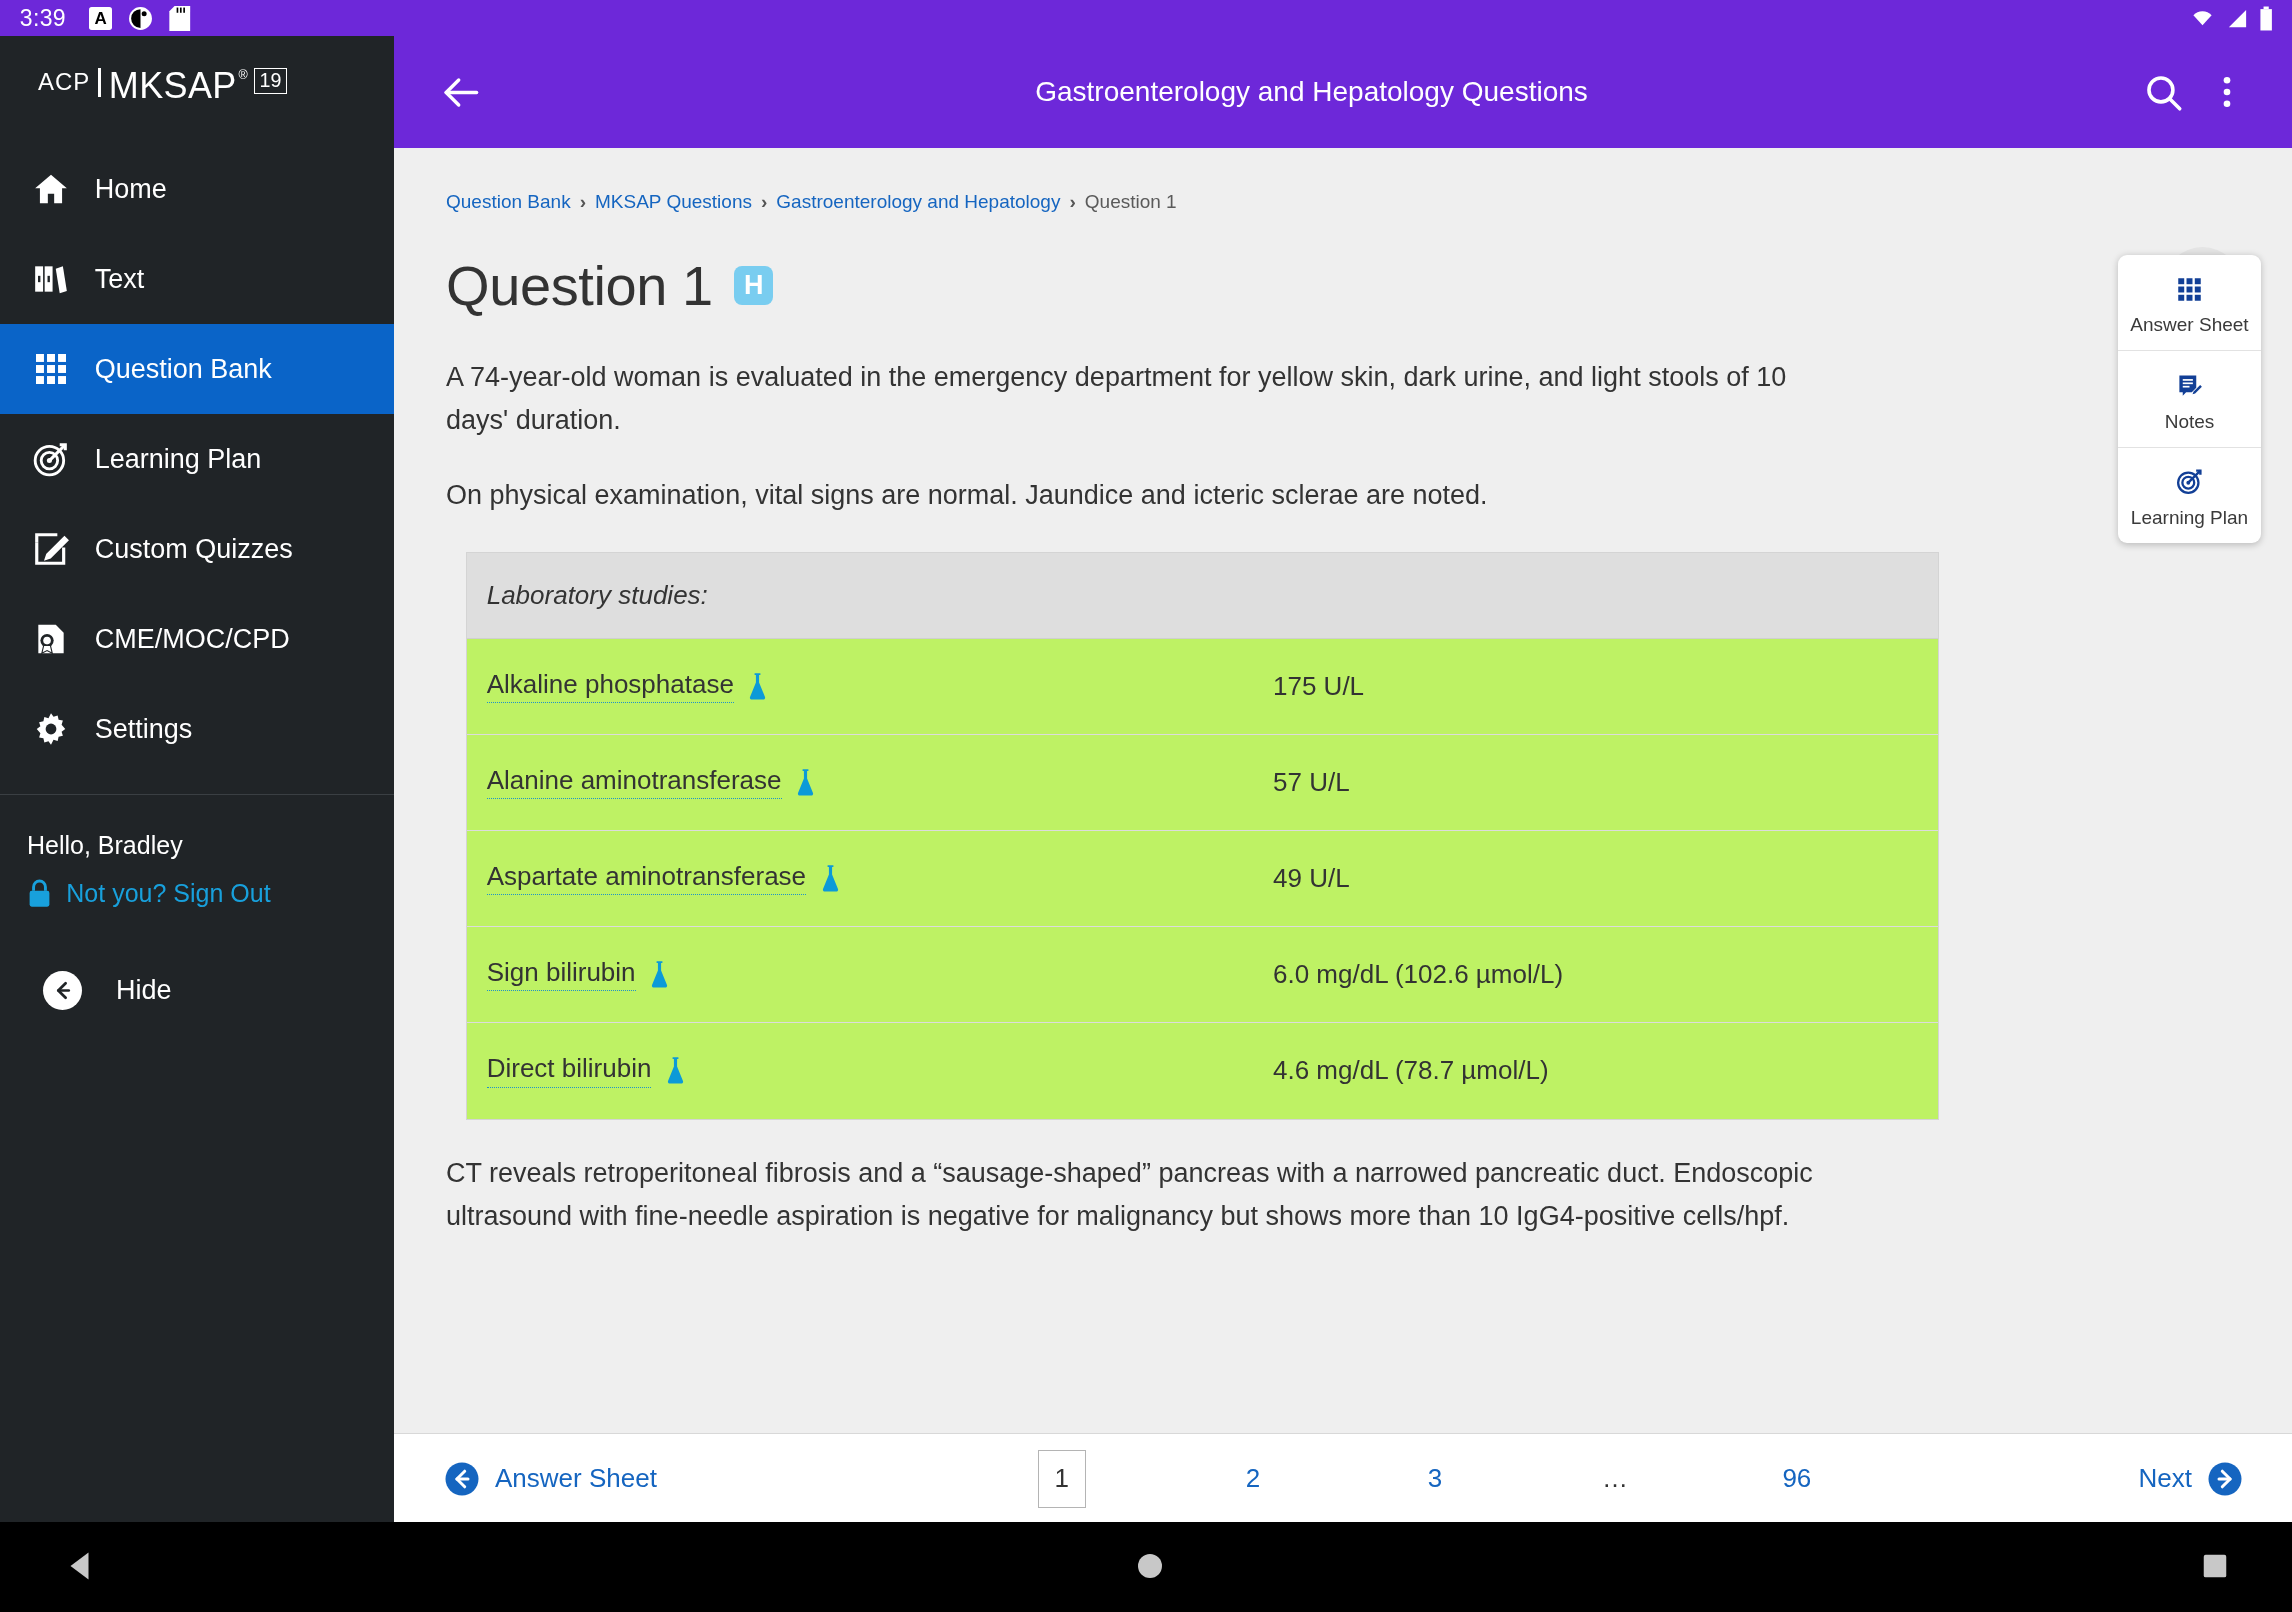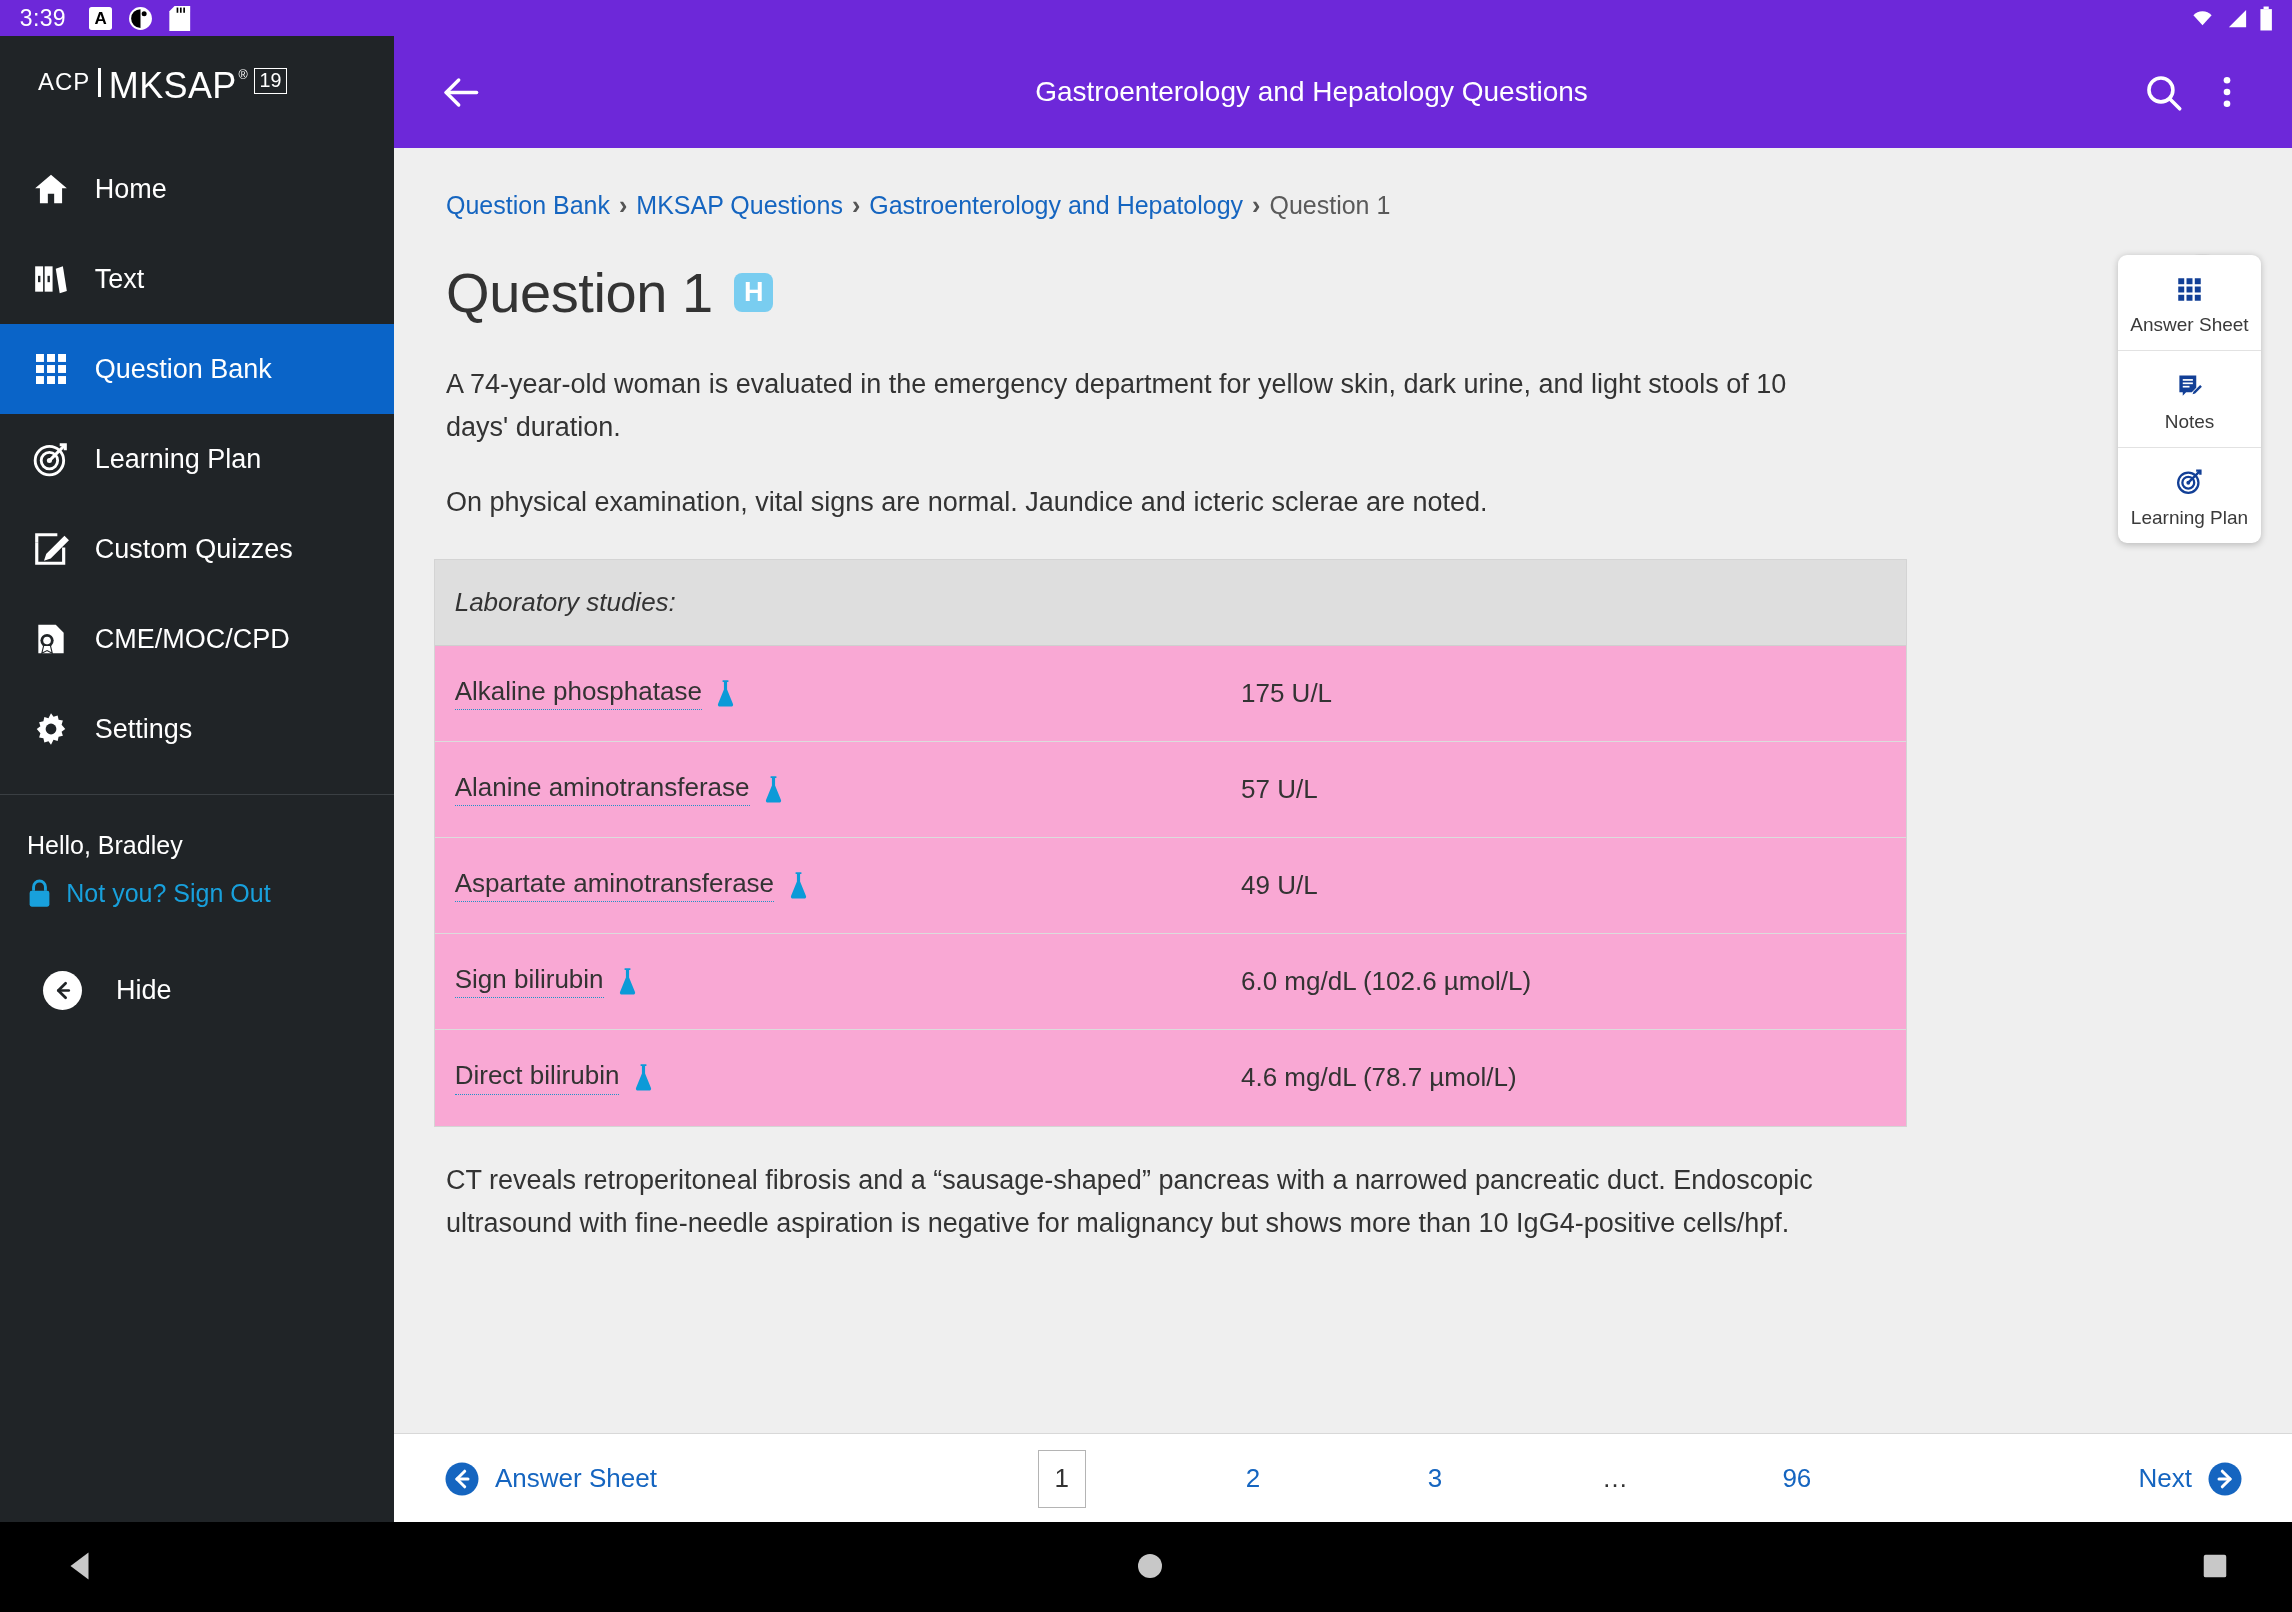--- a/index.html
+++ b/index.html
@@ -72,41 +72,41 @@
   .appbar-btn { width:64px; height:64px; display:flex; align-items:center;
                 justify-content:center; cursor:pointer; }
 
   
   .content {
     position:absolute; left:394px; top:148px; width:1899px; height:1375px;
     background:#efefef; overflow:hidden;
   }
   .scroll-area { padding:43px 0 0 0; height:1285px; position:relative; }
 
-  .breadcrumb { padding-left:52px; font-size:25px; color:#555; }
+  .breadcrumb { padding-left:52px; font-size:19px; color:#555; }
   .breadcrumb a { color:#1565c0; text-decoration:none; }
   .bc-sep { color:#555; margin:0 9px; font-weight:bold; }
   .bc-current { color:#5a5a5a; }
 
   .title-row { display:flex; align-items:center; padding-left:52px;
                margin-top:34px; padding-right:52px; }
   .q-title { font-size:56px; color:#333; font-weight:400; letter-spacing:-0.4px; }
   .h-badge { width:39px; height:39px; background:#79cdf0; border-radius:8px;
              color:#fff; font-size:27px; font-weight:bold; display:flex;
              align-items:center; justify-content:center; margin-left:21.5px; }
   .star-btn { margin-left:auto; width:77px; height:77px; border-radius:50%;
               background:#e4e4e4; display:flex; align-items:center;
               justify-content:center; cursor:pointer; }
 
   .para { padding:0 52px; margin-top:32px; font-size:27px; color:#333;
           line-height:1.6; max-width:1505px; }
 
   
-  .lab-table { margin:34px 0 0 40px; width:1473px; border:0.9px solid #d4d4d4;
-               background:#f9a8d4; }
+  .lab-table { margin:34px 0 0 72px; width:1473px; border:0.9px solid #d4d4d4;
+               background:#bef264; }
   .lab-head { background:#dedede; padding:27px 0 27px 19.7px; font-style:italic;
               font-size:26px; color:#333; border-bottom:0.9px solid #cfcfcf; }
   .lab-row { display:flex; align-items:center; height:96px;
              border-bottom:0.9px solid #dcdcdc; }
   .lab-row:last-child { border-bottom:none; }
   .lab-name-cell { width:806px; padding-left:19.7px; display:flex; align-items:center; }
   .lab-name { font-size:26px; color:#333;
               border-bottom:1.8px dotted #1f93c9; padding-bottom:2.7px; cursor:pointer; }
   .flask { margin-left:12.5px; display:flex; align-items:flex-end; }
   .lab-val { font-size:26px; color:#333; }

